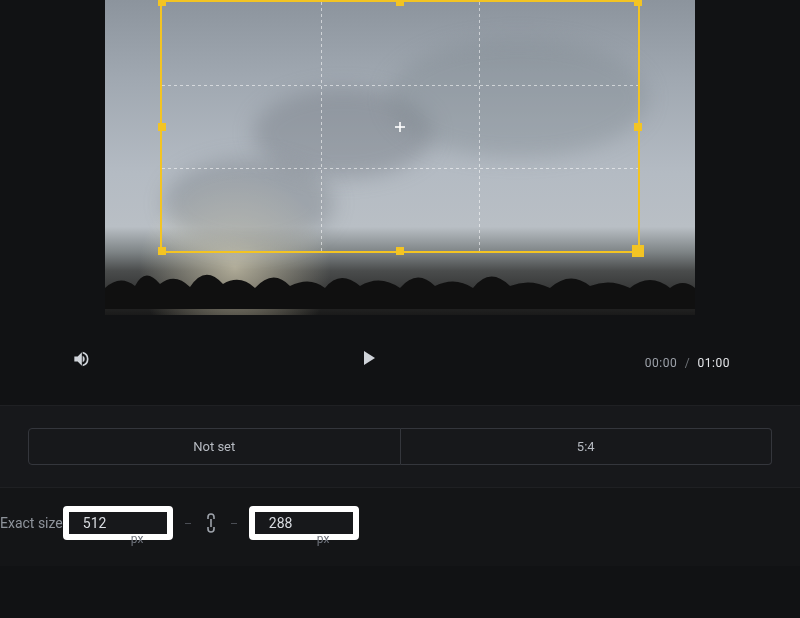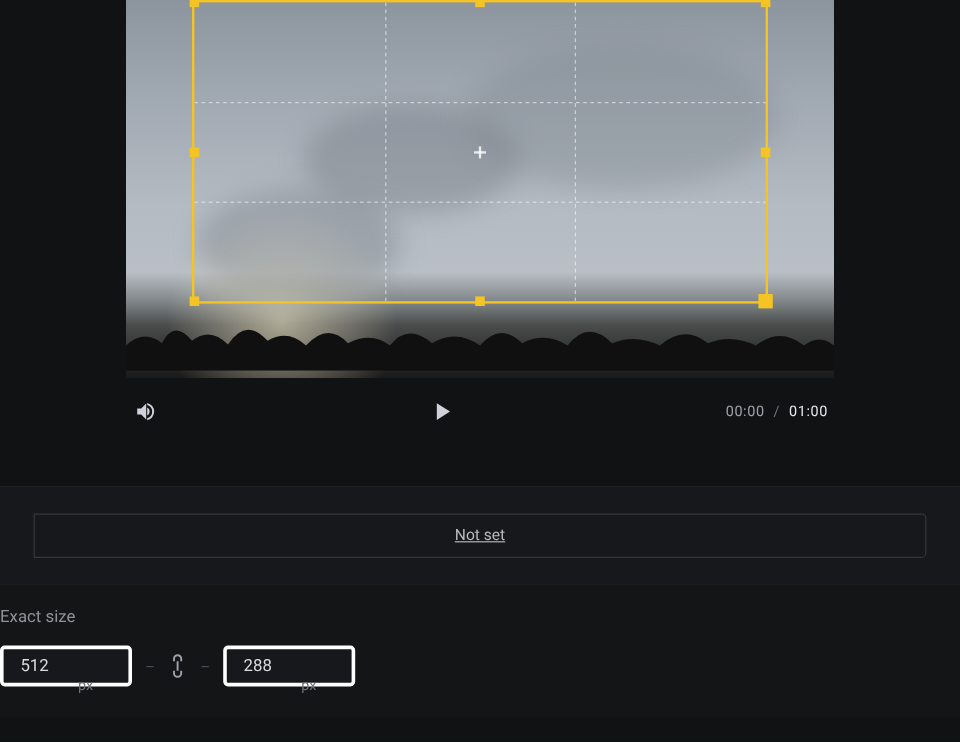--- a/index.html
+++ b/index.html
@@ -28,46 +28,46 @@
   .h.tm{left:calc(50% - 4px);top:-4px;} .h.bm{left:calc(50% - 4px);bottom:-4px;}
   .h.ml{left:-4px;top:calc(50% - 4px);} .h.mr{right:-4px;top:calc(50% - 4px);}
   .gl{position:absolute;background-image:linear-gradient(to right,rgba(255,255,255,.55) 50%,transparent 0);background-size:6px 1px;height:1px;left:0;right:0;}
   .gv{position:absolute;background-image:linear-gradient(to bottom,rgba(255,255,255,.55) 50%,transparent 0);background-size:1px 6px;width:1px;top:0;bottom:0;}
   .center-cross{position:absolute;left:50%;top:50%;width:10px;height:10px;transform:translate(-50%,-50%);}
   .center-cross:before,.center-cross:after{content:"";position:absolute;background:rgba(255,255,255,.8);}
   .center-cross:before{left:4px;top:0;width:2px;height:10px;}
   .center-cross:after{top:4px;left:0;height:2px;width:10px;}
 
   
-  .playbar{height:55px;display:flex;align-items:center;justify-content:space-between;padding:0 110px;}
+  .playbar{height:55px;display:flex;align-items:flex-end;justify-content:space-between;padding:0 70px;}
   .vol-icon,.play-icon{color:#cfd3d9;display:flex;align-items:center;justify-content:center;}
   .vol-icon{width:22px;height:22px;}
   .play-btn{background:none;border:none;cursor:pointer;}
   .play-icon svg{width:24px;height:24px;}
   .time{font-size:12px;color:#9da2aa;letter-spacing:.5px;}
   .time .total{color:#e5e7ea;}
   .time .sep{margin:0 4px;color:#6f7378;}
 
   
   .gap{height:35px;}
 
   
-  .aspect-section{background:#17181b;border-top:1px solid #1f2023;border-bottom:1px solid #1f2023;padding:22px 28px;text-decoration:underline;}
+  .aspect-section{background:#17181b;border-top:1px solid #1f2023;border-bottom:1px solid #1f2023;padding:22px 28px;}
   .ratio-row{display:flex;}
   .ratio-btn{flex:1;text-align:center;padding:10px 0;font-size:13px;color:#b6bac1;border:1px solid #34363c;background:transparent;cursor:pointer;}
   .ratio-btn + .ratio-btn{border-left:none;}
   .ratio-btn:first-child{border-radius:4px 0 0 4px;}
   .ratio-btn:last-child{border-radius:0 4px 4px 0;}
   .ratio-btn.active{border-color:#2f6fe0;color:#3a84ff;position:relative;z-index:1;}
 
   
-  .exact-section{background:#141517;padding:18px 0 26px;display:flex;flex-direction:column;gap:16px;}
+  .exact-section{background:#141517;padding:18px 0 26px;display:flex;flex-direction:row;align-items:center;}
   .exact-title{font-size:14px;color:#8e939b;}
   .size-row{display:flex;align-items:center;gap:12px;}
-  .size-box{display:flex;align-items:center;border:3px solid #ffffff;border-radius:4px;height:34px;padding:0 12px 0 14px;width:110px;background:#17181b;}
+  .size-box{display:flex;align-items:center;border:6px solid #ffffff;border-radius:4px;height:34px;padding:0 12px 0 14px;width:110px;background:#17181b;}
   .size-input{background:transparent;border:none;color:#d9dce1;width:48px;font-size:14px;outline:none;}
   .unit{font-size:12px;color:#6d717a;margin-top:32px;}
   .link-icon{color:#8e939b;display:flex;align-items:center;}
   .link-icon svg{width:16px;height:22px;}
   .dash{width:6px;height:1px;background:#4a4d54;}
 </style>
 </head>
 <body>
 
 <div class="preview-wrap">
@@ -118,20 +118,21 @@
     <span class="sep">/</span>
     <span class="total">01:00</span>
   </div>
 </div>
 
 <div class="gap"></div>
 
 <div class="aspect-section">
   <div class="ratio-row" id="ratio-row">
       <button class="ratio-btn">Not set</button>
+      <button class="ratio-btn">5:4</button>
     </div>
 </div>
 
 <div class="exact-section">
   <div class="exact-title">Exact size</div>
   <div class="size-row">
     <div class="size-box">
       <input class="size-input" value="512" style="">
       <span class="unit">px</span>
     </div>

